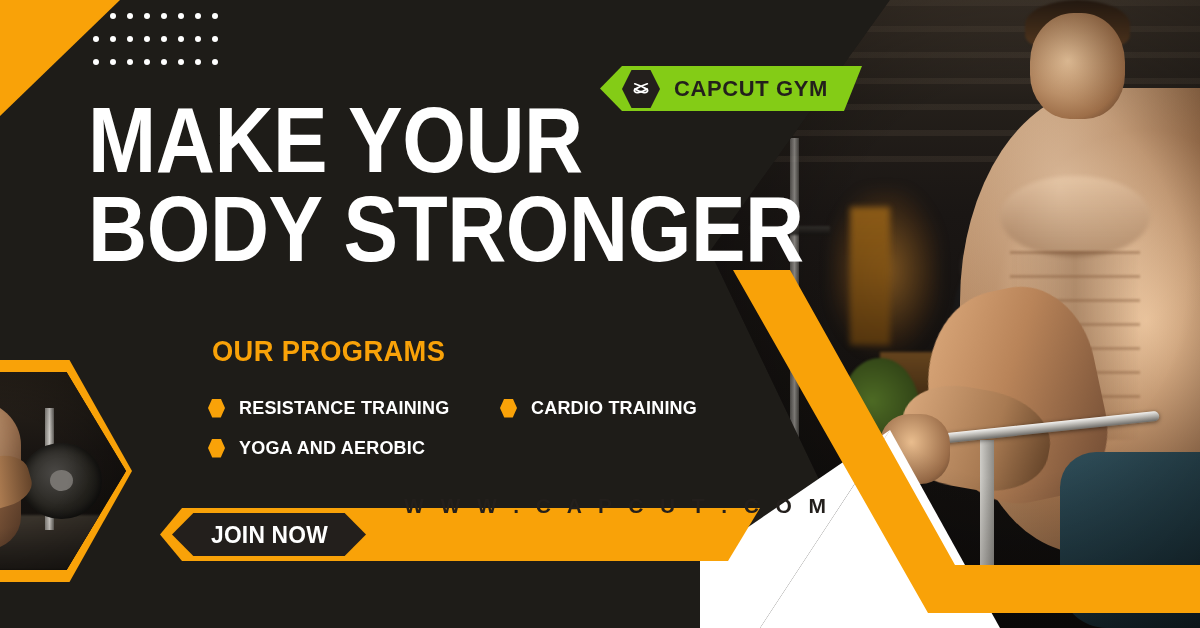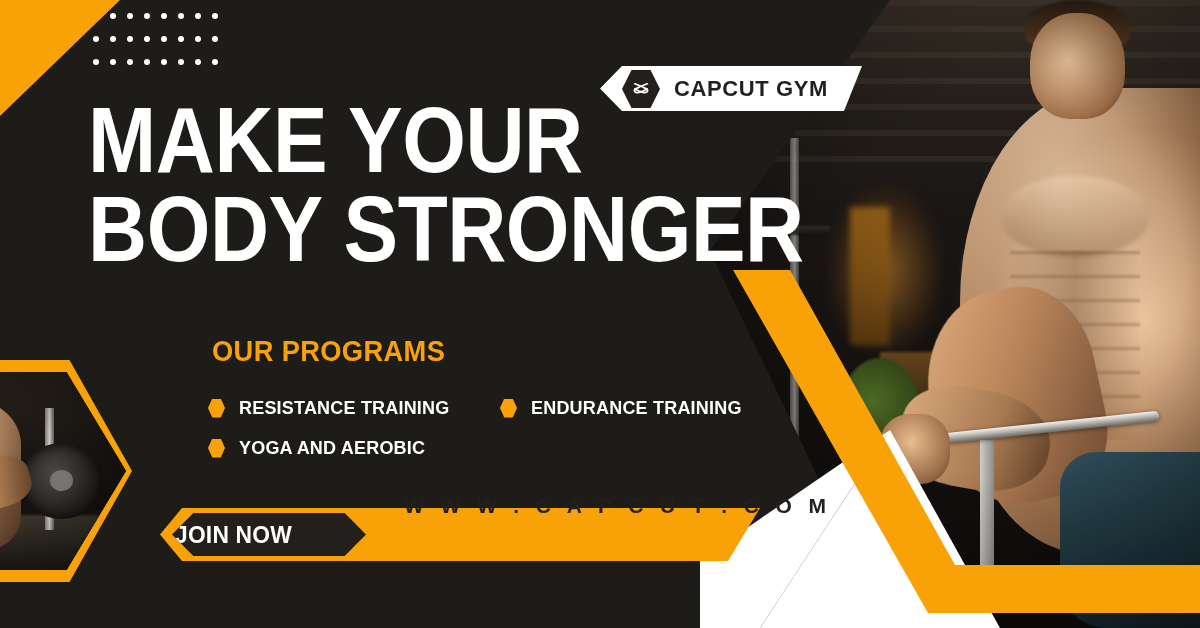--- a/index.html
+++ b/index.html
@@ -330,21 +330,21 @@
   .inset-photo .ip-vignette {
     position: absolute; inset: 0;
     background: radial-gradient(ellipse at 40% 50%, rgba(0,0,0,0) 42%, rgba(0,0,0,0.5) 100%);
   }
 
   
   .brand-badge {
     position: absolute;
     left: 600px; top: 66px;
     width: 262px; height: 45px;
-    background: #ffffff;
+    background: #84cc16;
     clip-path: polygon(0 50%, 22px 0, 100% 0, 100% 0, 244px 100%, 22px 100%);
     display: flex;
     align-items: center;
   }
   .brand-badge .hexicon {
     position: absolute;
     left: 22px; top: 4px;
     width: 38px; height: 38px;
     background: #231f1c;
     clip-path: polygon(25% 0%, 75% 0%, 100% 50%, 75% 100%, 25% 100%, 0% 50%);
@@ -428,20 +428,21 @@
     clip-path: polygon(0 50%, 22px 0, 100% 0, 568px 100%, 22px 100%);
   }
   .join-btn {
     position: absolute;
     left: 172px; top: 513px;
     width: 194px; height: 43px;
     background: #231f1c;
     clip-path: polygon(11% 0%, 89% 0%, 100% 50%, 89% 100%, 11% 100%, 0% 50%);
     display: flex;
     align-items: center;
+    justify-content: center;
   }
   .join-btn span {
     color: #ffffff;
     font-size: 24px;
     font-weight: bold;
     letter-spacing: 0.2px;
     transform: scaleX(0.95);
   }
   .site-url {
     position: absolute;
@@ -552,21 +553,21 @@
 
   <div class="programs-title">OUR PROGRAMS</div>
 
   <div class="program-list">
     <div class="program-item">
       <span class="bullet"></span>
       <span class="label">RESISTANCE TRAINING</span>
     </div>
     <div class="program-item">
       <span class="bullet"></span>
-      <span class="label">ENDURANCE TRAINING</span>
+      <span class="label">CARDIO  TRAINING</span>
     </div>
     <div class="program-item">
       <span class="bullet"></span>
       <span class="label">YOGA AND AEROBIC</span>
     </div>
   </div>
 
   <div class="footer-bar"></div>
   <div class="join-btn">
     <span>JOIN NOW</span>

